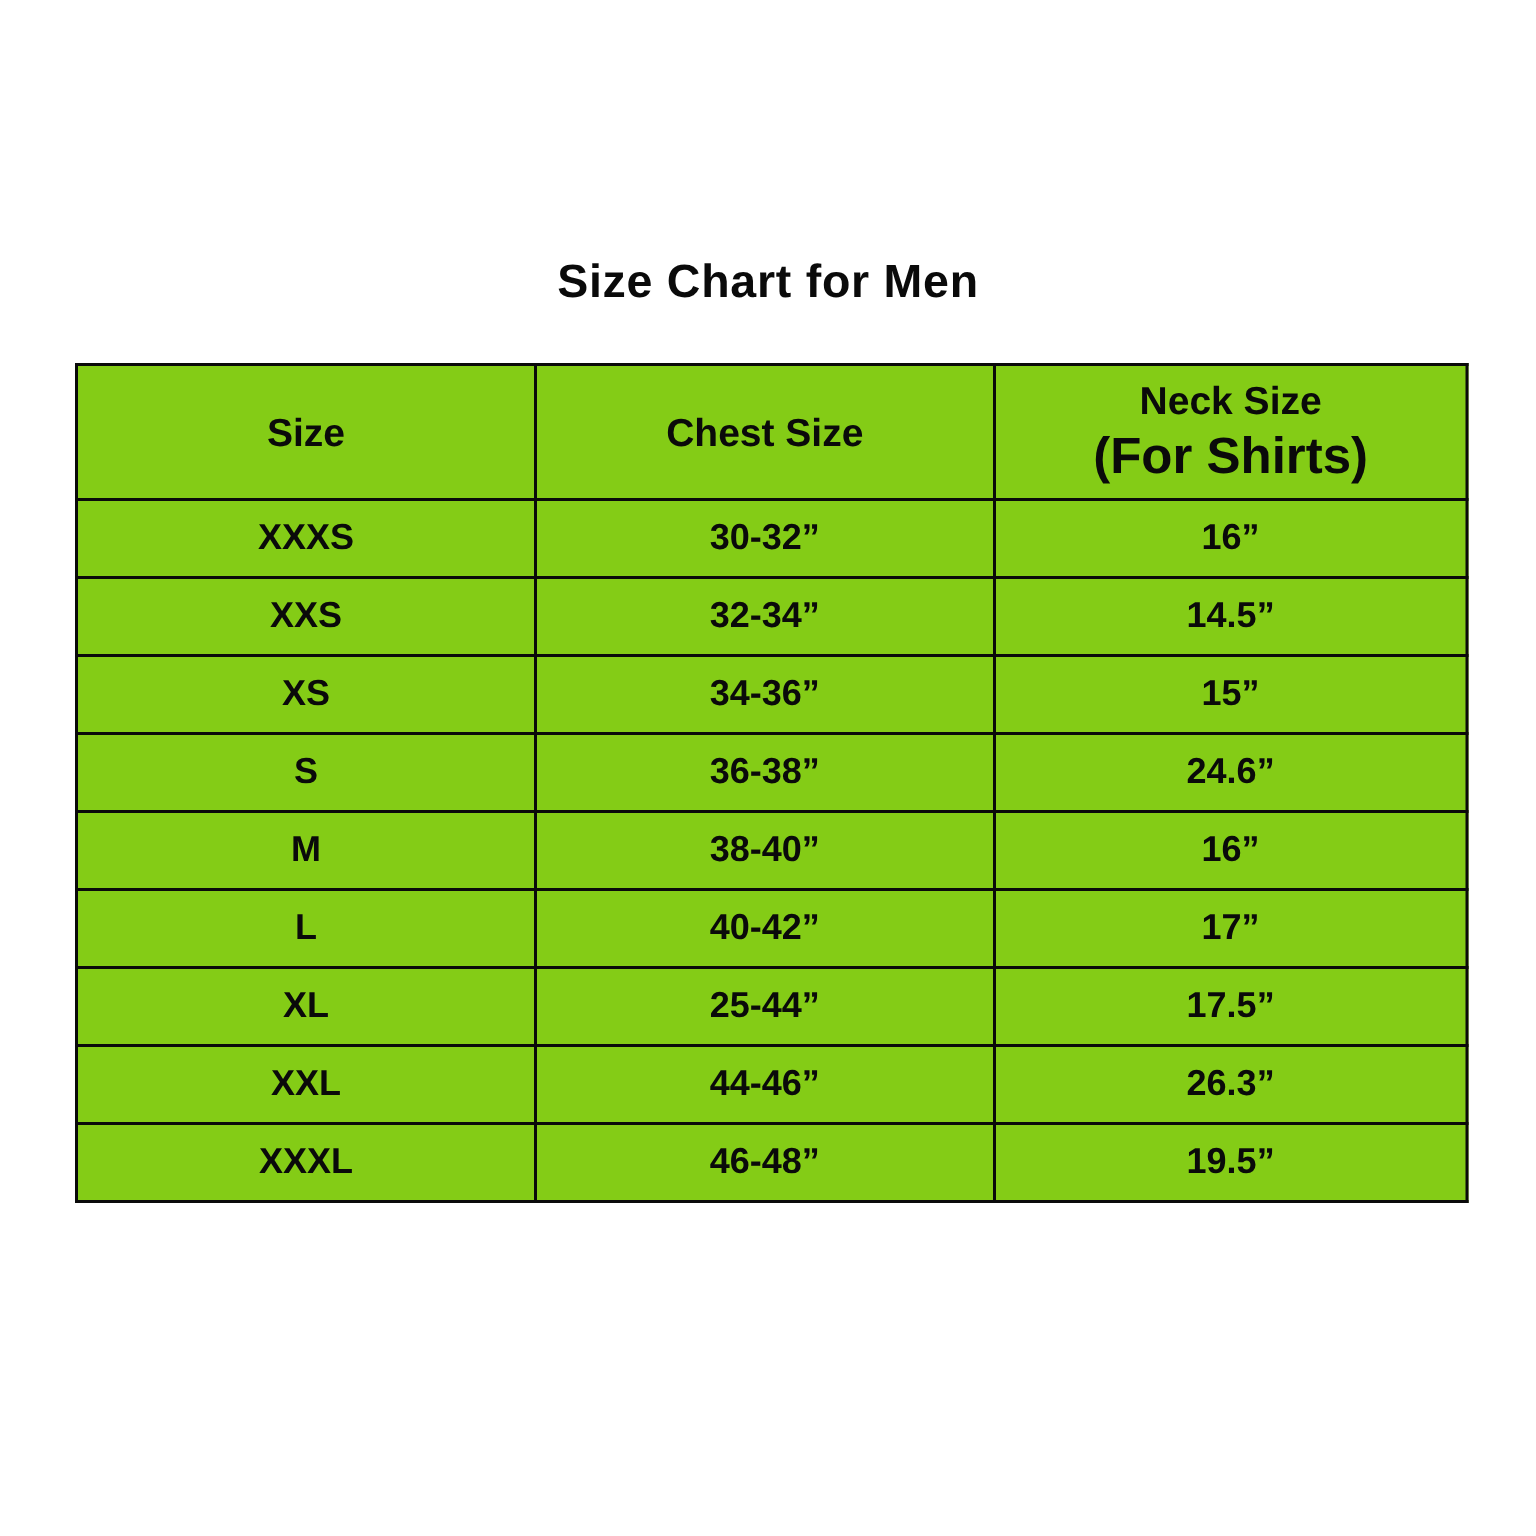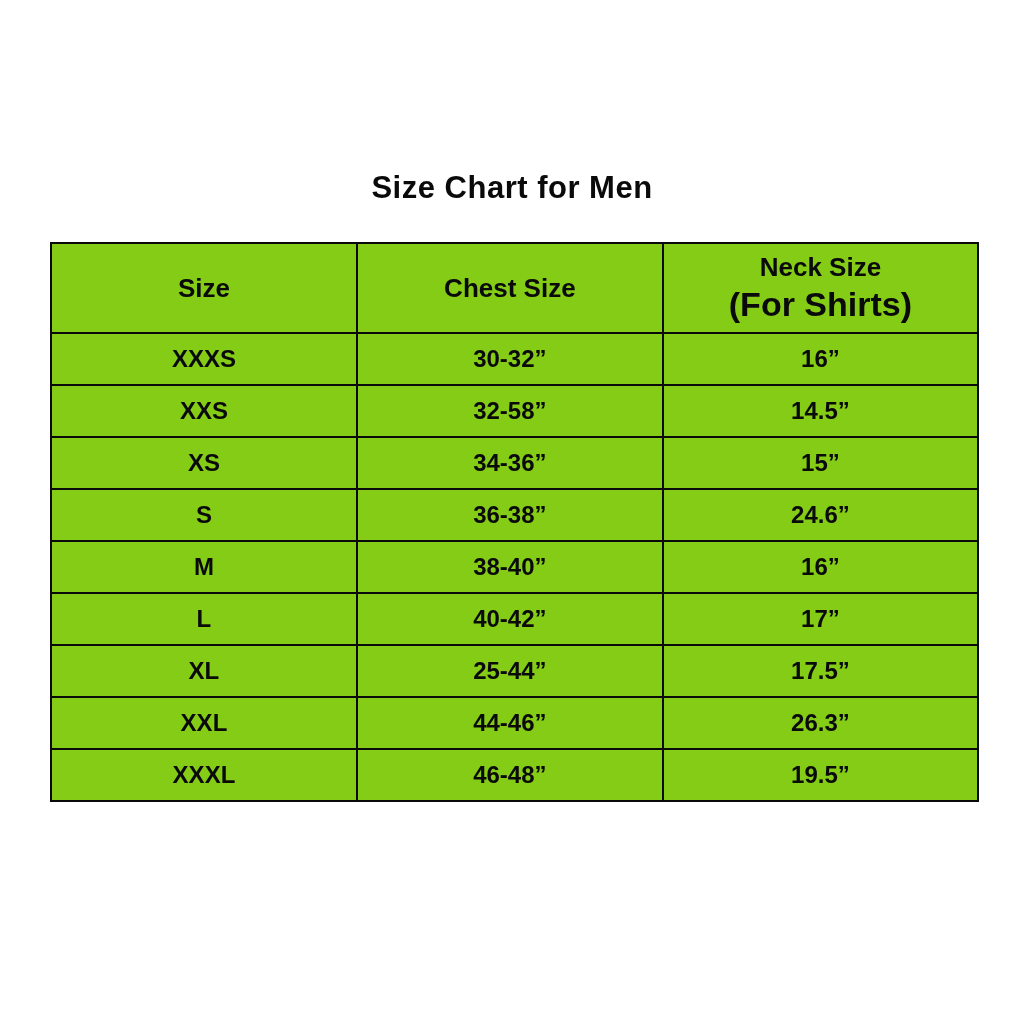--- a/index.html
+++ b/index.html
@@ -82,21 +82,21 @@
       </tr>
     </thead>
     <tbody>
         <tr>
           <td>XXXS</td>
           <td>30-32”</td>
           <td>16”</td>
         </tr>
         <tr>
           <td>XXS</td>
-          <td>32-58”</td>
+          <td>32-34”</td>
           <td>14.5”</td>
         </tr>
         <tr>
           <td>XS</td>
           <td>34-36”</td>
           <td>15”</td>
         </tr>
         <tr>
           <td>S</td>
           <td>36-38”</td>

